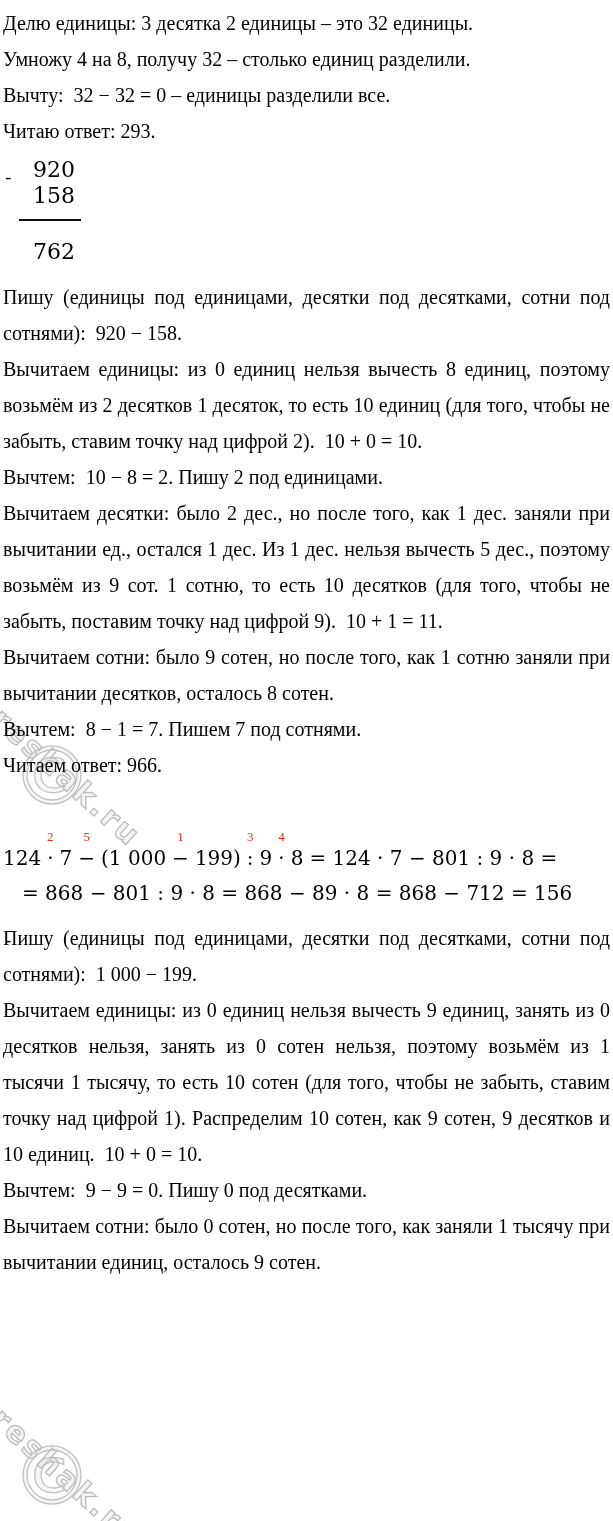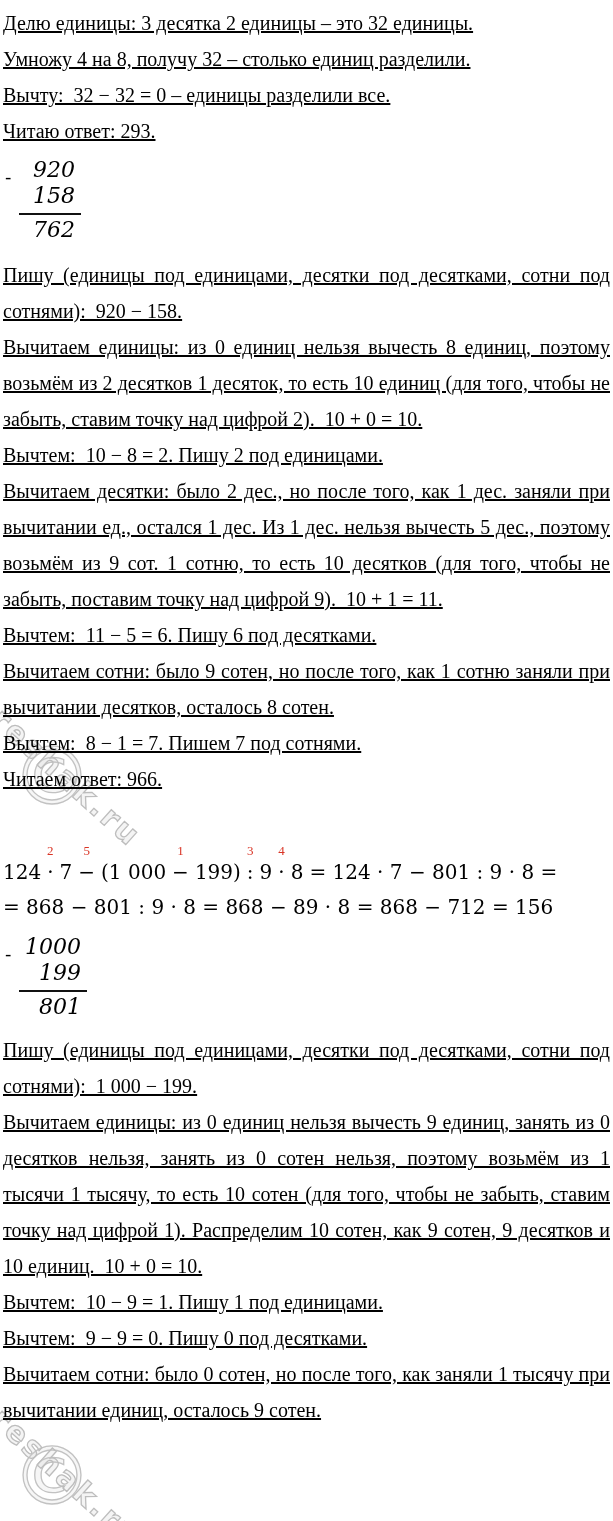--- a/index.html
+++ b/index.html
@@ -19,21 +19,20 @@
     z-index: 1;
     padding: 5px 3px 0 3px;
     box-sizing: border-box;
   }
 
   p.para {
     margin: 0;
     line-height: 36px;
     text-align: justify;
     text-align-last: left;
-    text-decoration: underline;
   }
 
   
   .colsub {
     position: relative;
     margin: 8px 0 14px 16px;
     font-family: "DejaVu Serif", serif;
     font-size: 22px;
     line-height: 26px;
   }
@@ -43,28 +42,27 @@
     top: 7px;
     font-size: 19px;
   }
   .colsub-col {
     display: inline-block;
     text-align: right;
   }
   .colsub-row {
     padding: 0 6px;
     min-width: 50px;
-    font-style: italic;
   }
   .colsub-row.subtrahend {
     border-bottom: 2px solid #111111;
-    padding-bottom: 4px;
+    padding-bottom: 10px;
     text-align: right;
   }
-  .colsub-row.result { padding-top: 2px; }
+  .colsub-row.result { padding-top: 18px; }
 
   
   .expr {
     margin-top: 44px;
     font-family: "DejaVu Serif", serif;
     font-size: 20px;
   }
   .expr-line1 {
     padding-top: 18px;
     line-height: 26px;
@@ -82,20 +80,21 @@
     transform: translateX(-50%);
     font-size: 13px;
     line-height: 13px;
     color: #d93425;
     font-family: "Liberation Serif", serif;
   }
   .expr-line2 {
     margin-top: 9px;
     line-height: 26px;
     white-space: nowrap;
+    margin-left: 19px;
   }
 
   
   .watermark {
     position: absolute;
     left: 0;
     width: 180px;
     height: 135px;
     z-index: 0;
     pointer-events: none;
@@ -153,40 +152,33 @@
       <div class="colsub-row minuend">920</div>
       <div class="colsub-row subtrahend">158</div>
       <div class="colsub-row result">762</div>
     </div>
   </div>
 
   <p class="para">Пишу (единицы под единицами, десятки под десятками, сотни под сотнями):&nbsp; 920 − 158.</p>
   <p class="para">Вычитаем единицы: из 0 единиц нельзя вычесть 8 единиц, поэтому возьмём из 2 десятков 1 десяток, то есть 10 единиц (для того, чтобы не забыть, ставим точку над цифрой 2).&nbsp; 10 + 0 = 10.</p>
   <p class="para">Вычтем:&nbsp; 10 − 8 = 2. Пишу 2 под единицами.</p>
   <p class="para">Вычитаем десятки: было 2 дес., но после того, как 1 дес. заняли при вычитании ед., остался 1 дес. Из 1 дес. нельзя вычесть 5 дес., поэтому возьмём из 9 сот. 1 сотню, то есть 10 десятков (для того, чтобы не забыть, поставим точку над цифрой 9).&nbsp; 10 + 1 = 11.</p>
-  <p class="para">Вычтем:&nbsp; 11 − 5 = 6. Пишу 6 под десятками.</p>
   <p class="para">Вычитаем сотни: было 9 сотен, но после того, как 1 сотню заняли при вычитании десятков, осталось 8 сотен.</p>
   <p class="para">Вычтем:&nbsp; 8 − 1 = 7. Пишем 7 под сотнями.</p>
   <p class="para">Читаем ответ: 966.</p>
 
   <div class="expr">
     <div class="expr-line1">
       <span class="tok"><span class="idx"></span><span>124</span></span><span class="tok"><span class="idx">2</span><span>·</span></span><span class="tok"><span class="idx"></span><span>7</span></span><span class="tok"><span class="idx">5</span><span>−</span></span><span class="tok"><span class="idx"></span><span>(1&nbsp;000</span></span><span class="tok"><span class="idx">1</span><span>−</span></span><span class="tok"><span class="idx"></span><span>199)</span></span><span class="tok"><span class="idx">3</span><span>:</span></span><span class="tok"><span class="idx"></span><span>9</span></span><span class="tok"><span class="idx">4</span><span>·</span></span><span class="tok"><span class="idx"></span><span>8</span></span><span class="tok"><span class="idx"></span><span>= 124 · 7 − 801 : 9 · 8 =</span></span>
     </div>
     <div class="expr-line2">= 868 − 801 : 9 · 8 = 868 − 89 · 8 = 868 − 712 = 156</div>
   </div>
 
   <div class="colsub" style="margin-top:14px; margin-bottom:12px;">
     <span class="colsub-sign">-</span>
-    <div class="colsub-col">
-      <div class="colsub-row minuend">1000</div>
-      <div class="colsub-row subtrahend">199</div>
-      <div class="colsub-row result">801</div>
-    </div>
   </div>
 
   <p class="para">Пишу (единицы под единицами, десятки под десятками, сотни под сотнями):&nbsp; 1&nbsp;000 − 199.</p>
   <p class="para">Вычитаем единицы: из 0 единиц нельзя вычесть 9 единиц, занять из 0 десятков нельзя, занять из 0 сотен нельзя, поэтому возьмём из 1 тысячи 1 тысячу, то есть 10 сотен (для того, чтобы не забыть, ставим точку над цифрой 1). Распределим 10 сотен, как 9 сотен, 9 десятков и 10 единиц.&nbsp; 10 + 0 = 10.</p>
-  <p class="para">Вычтем:&nbsp; 10 − 9 = 1. Пишу 1 под единицами.</p>
   <p class="para">Вычтем:&nbsp; 9 − 9 = 0. Пишу 0 под десятками.</p>
   <p class="para">Вычитаем сотни: было 0 сотен, но после того, как заняли 1 тысячу при вычитании единиц, осталось 9 сотен.</p>
 
 </div>
 
 </body></html>

